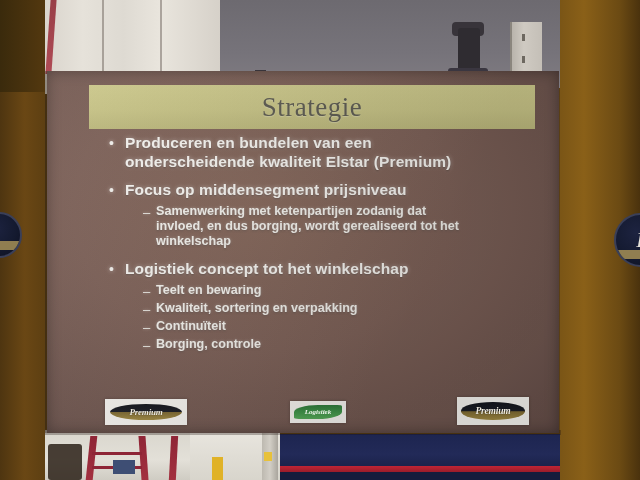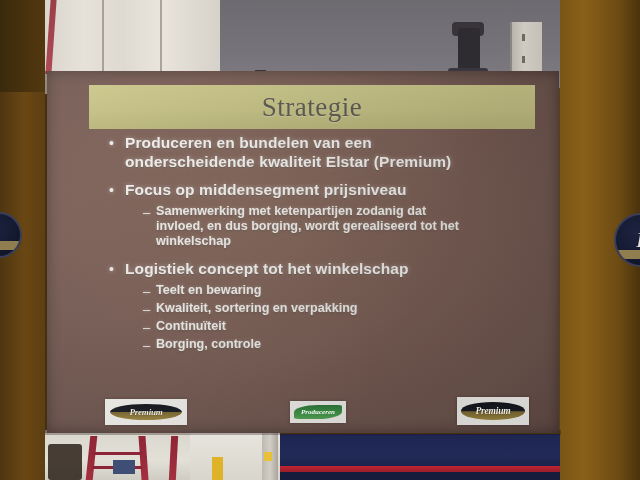--- a/index.html
+++ b/index.html
@@ -528,21 +528,21 @@
     <div class="logo-strip">
 
       <div class="logo-card logo-card-1">
         <div class="logo-oval">
           <span class="logo-oval-text">Premium</span>
         </div>
       </div>
 
       <div class="logo-card logo-card-2">
         <div class="logo-leaf">
-          <span class="logo-leaf-text">Produceren</span>
+          <span class="logo-leaf-text">Logistiek</span>
         </div>
       </div>
 
       <div class="logo-card logo-card-3">
         <div class="logo-oval big">
           <span class="logo-oval-text">Premium</span>
         </div>
       </div>
     </div>
 

